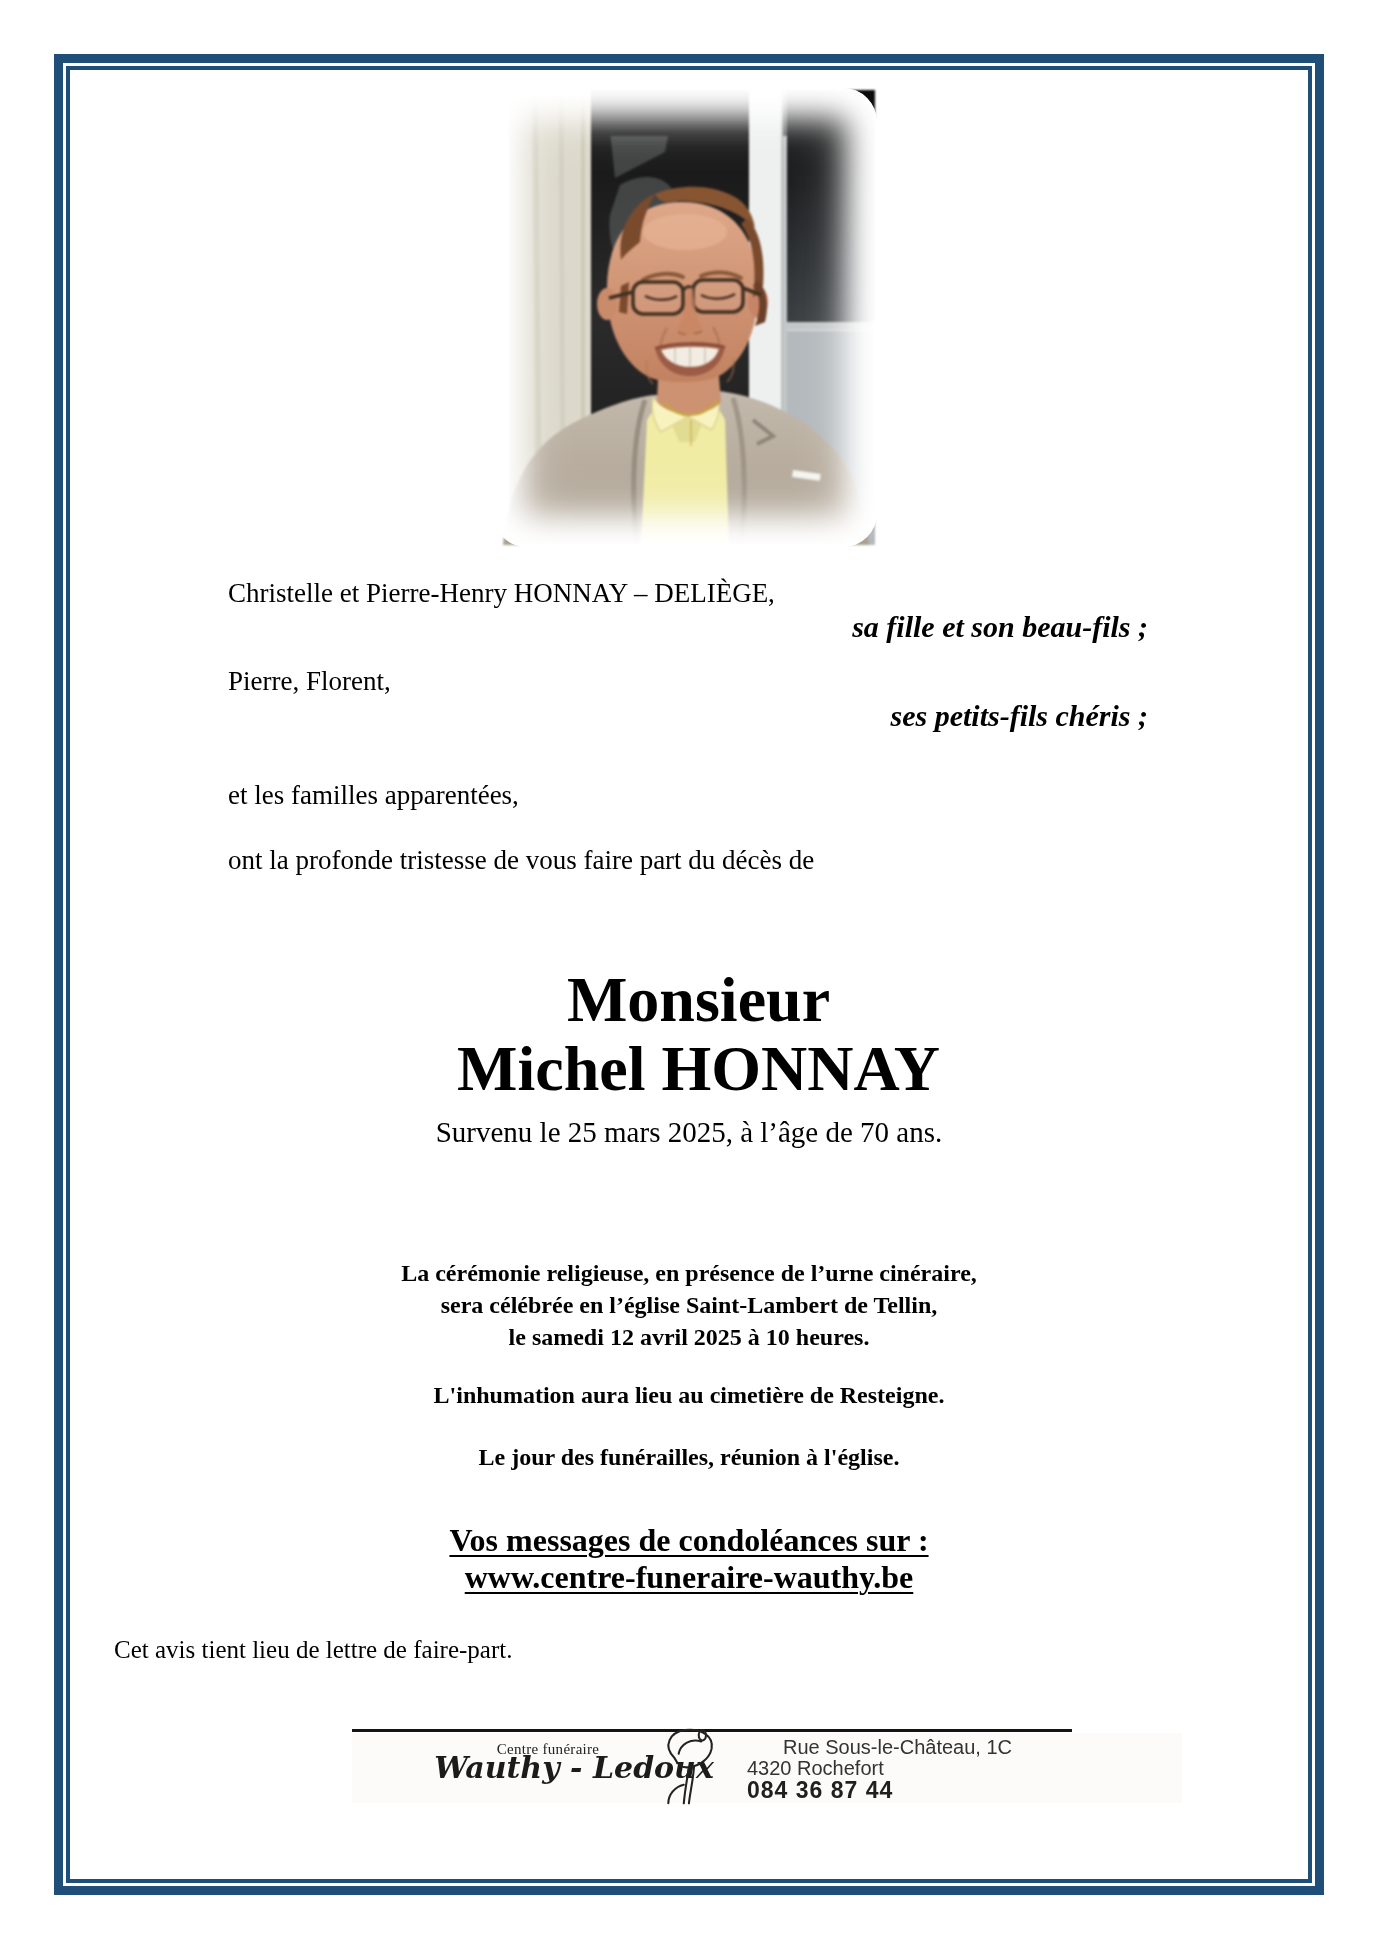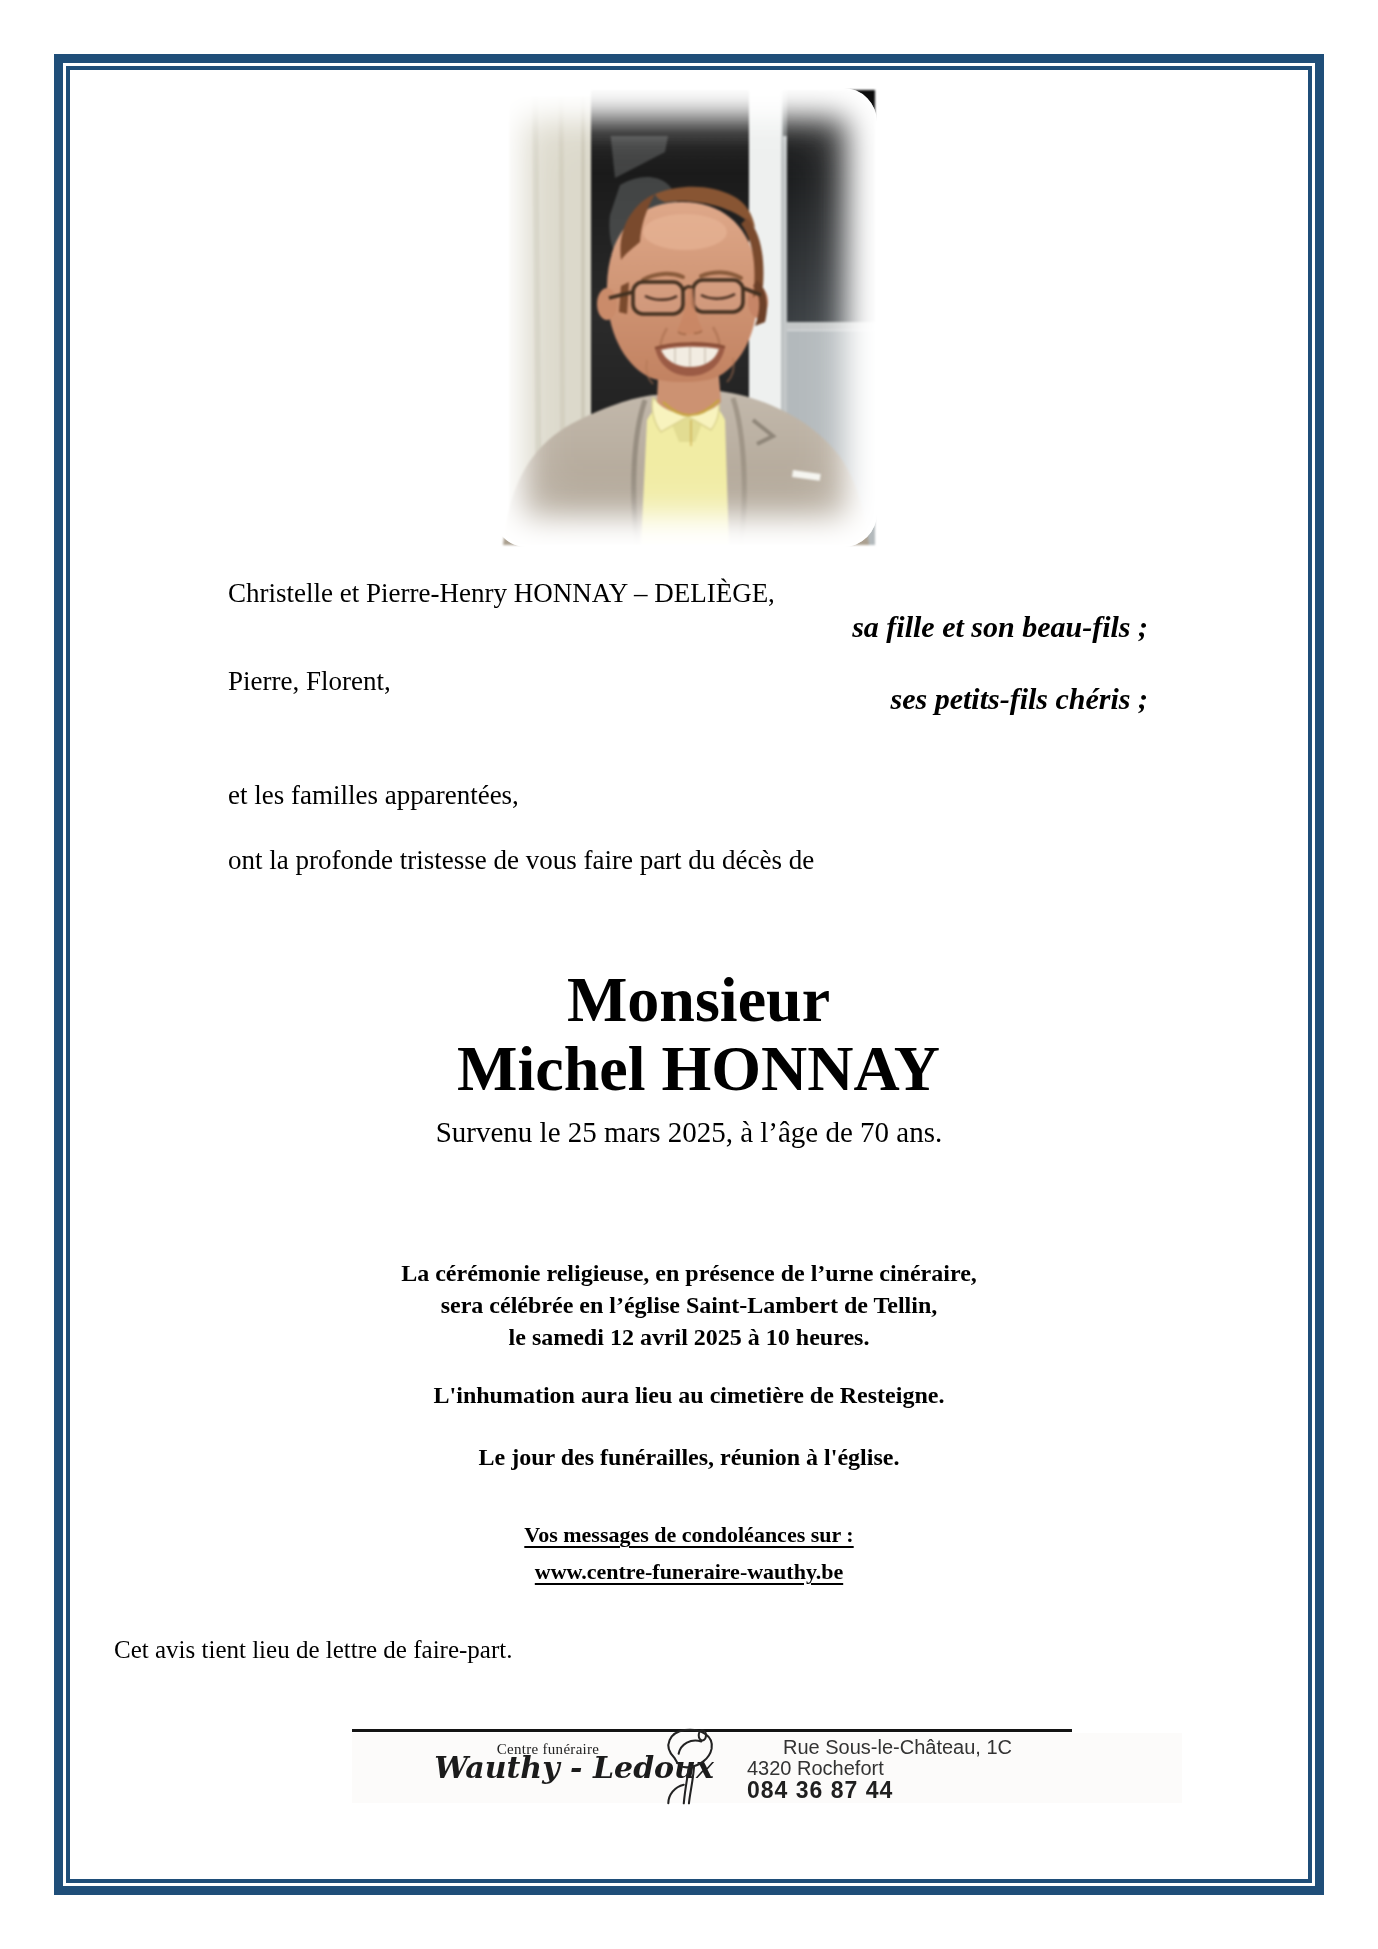--- a/index.html
+++ b/index.html
@@ -17,21 +17,21 @@
   .photo::after{content:"";position:absolute;inset:-2px;border-radius:34px;
     box-shadow:inset 0 0 30px 26px #fff, inset 0 0 60px 18px rgba(255,255,255,.85);}
   
   .t{position:absolute;white-space:nowrap;line-height:1.15;}
   .fam{left:228px;font-size:27px;}
   .rel{right:230px;font-size:30px;font-weight:bold;font-style:italic;text-align:right;}
   .center{left:0;right:0;text-align:center;white-space:normal;}
   .big{font-weight:bold;font-size:64px;line-height:1.0;padding-left:19px;}
   .survenu{font-size:29px;}
   .cer{font-weight:bold;font-size:24px;line-height:32px;}
-  .cond{font-weight:bold;font-size:22px;text-decoration:underline;
+  .cond{font-weight:bold;font-size:32px;text-decoration:underline;
     text-decoration-thickness:2px;text-underline-offset:4px;}
   .notice{left:114px;font-size:25px;}
   
   .footer-rule{position:absolute;left:352px;top:1729px;width:720px;height:3px;background:#141414;}
   .fh-bg{position:absolute;left:352px;top:1733px;width:830px;height:70px;background:#fcfbfa;}
   .fh-type{position:absolute;left:448px;top:1741px;width:200px;text-align:center;
     font-size:15px;color:#222;letter-spacing:.3px;}
   .fh-name{position:absolute;left:414px;top:1750px;width:320px;text-align:center;
     font-family:"DejaVu Serif",serif;font-style:italic;font-weight:bold;font-size:30px;color:#1b1b1b;}
   .fh-flower{position:absolute;left:658px;top:1727px;width:66px;height:76px;}
@@ -133,21 +133,21 @@
       <path d="M180,258 L180,274 M195,257 L195,277 M210,258 L210,274" stroke="#cfc5b6" stroke-width="1.5"></path>
       <path d="M160,258 C178,252 212,252 230,257" stroke="#84462f" stroke-width="2" fill="none"></path>
       <path d="M152,270 C150,280 152,288 158,294" stroke="#b27450" stroke-width="2" opacity="0.5" fill="none"></path>
       <path d="M238,268 C240,278 238,286 232,292" stroke="#b27450" stroke-width="2" opacity="0.5" fill="none"></path>
     </svg>
   </div>
 
   <div class="t fam" style="top:578px">Christelle et Pierre-Henry HONNAY – DELIÈGE,</div>
   <div class="t rel" style="top:610px">sa fille et son beau-fils ;</div>
   <div class="t fam" style="top:666px">Pierre, Florent,</div>
-  <div class="t rel" style="top:682px">ses petits-fils chéris ;</div>
+  <div class="t rel" style="top:699px">ses petits-fils chéris ;</div>
   <div class="t fam" style="top:780px">et les familles apparentées,</div>
   <div class="t fam" style="top:845px">ont la profonde tristesse de vous faire part du décès de</div>
 
   <div class="t center big" style="top:968px">Monsieur</div>
   <div class="t center big" style="top:1037px">Michel HONNAY</div>
   <div class="t center survenu" style="top:1116px">Survenu le 25 mars 2025, à l’âge de 70 ans.</div>
 
   <div class="t center cer" style="top:1257px">La cérémonie religieuse, en présence de l’urne cinéraire,</div>
   <div class="t center cer" style="top:1289px">sera célébrée en l’église Saint-Lambert de Tellin,</div>
   <div class="t center cer" style="top:1321px">le samedi 12 avril 2025 à 10 heures.</div>

